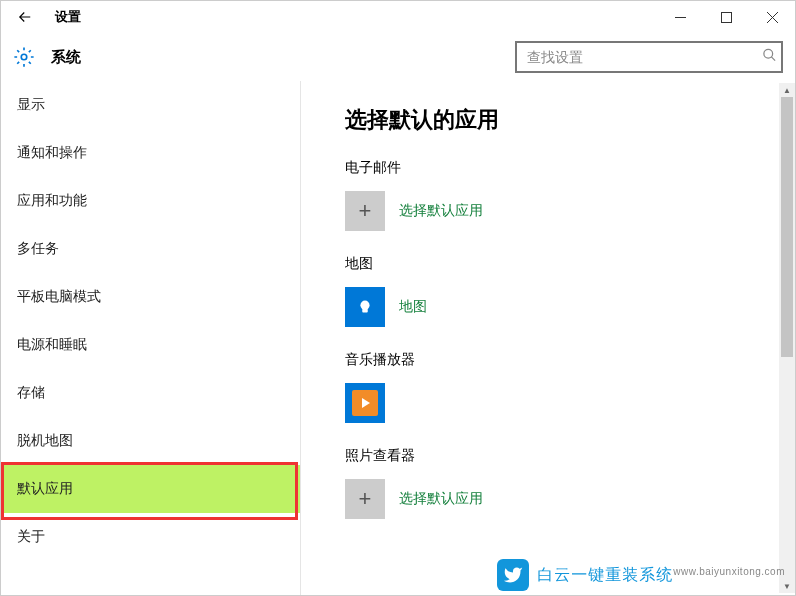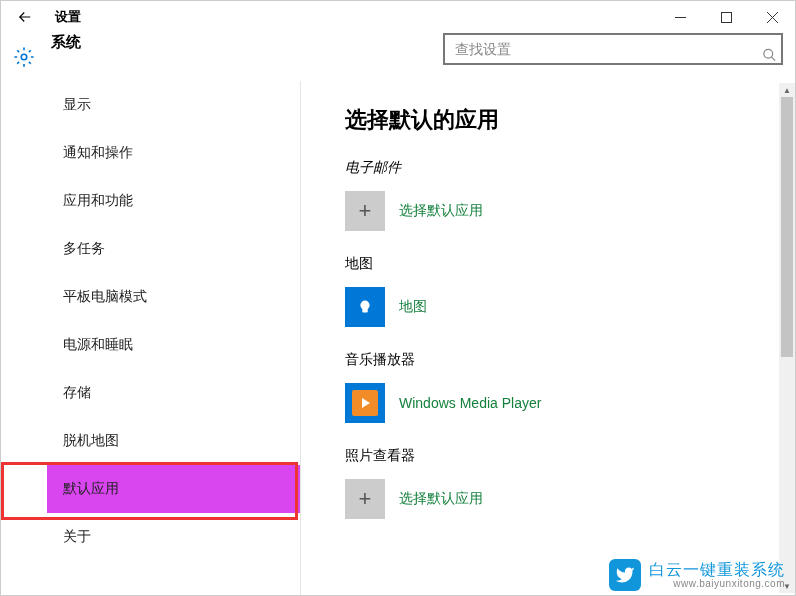--- a/index.html
+++ b/index.html
@@ -42,35 +42,36 @@
       display: flex;
       align-items: center;
       justify-content: center;
       cursor: pointer;
       color: #333;
     }
     .window-btn svg { width: 11px; height: 11px; }
     .header-row {
       height: 48px;
       display: flex;
+      align-items: center;
       padding: 0 12px;
     }
     .gear-icon {
       color: #0078d7;
       margin-right: 16px;
       display: flex;
       align-items: center;
     }
     .header-title {
       font-size: 15px;
       font-weight: 600;
     }
     .search-wrap {
       margin-left: auto;
-      width: 340px;
+      width: 268px;
       position: relative;
     }
     .search-input {
       width: 100%;
       height: 32px;
       border: 2px solid #777;
       padding: 0 36px 0 10px;
       font-size: 14px;
       font-family: inherit;
       outline: none;
@@ -95,24 +96,23 @@
       overflow: hidden;
     }
     .sidebar-item {
       height: 48px;
       display: flex;
       align-items: center;
       padding: 0 16px;
       font-size: 14px;
       cursor: pointer;
       color: #222;
-      margin-left: 46px;
     }
     .sidebar-item.selected {
-      background: #d946ef;
+      background: #bef264;
     }
     .highlight-box {
       position: absolute;
       border: 3px solid #e33;
       pointer-events: none;
       left: 0;
       width: 297px;
       top: 381px;
       height: 58px;
     }
@@ -125,21 +125,21 @@
     .main-heading {
       font-size: 22px;
       font-weight: 700;
       margin-bottom: 24px;
     }
     .category-label {
       font-size: 14px;
       margin-bottom: 14px;
       margin-top: 24px;
     }
-    .category-label:first-of-type { margin-top: 0; font-style: italic; }
+    .category-label:first-of-type { margin-top: 0; }
     .app-row {
       display: flex;
       align-items: center;
       margin-bottom: 24px;
       cursor: pointer;
     }
     .app-tile {
       width: 40px;
       height: 40px;
       display: flex;
@@ -222,21 +222,21 @@
       height: 32px;
       background: #1296db;
       border-radius: 6px;
       display: flex;
       align-items: center;
       justify-content: center;
       color: #fff;
     }
     .wm-text {
       display: flex;
-      flex-direction: column;
+      flex-direction: row;
       line-height: 1.1;
     }
     .wm-line1 { color: #1296db; font-size: 16px; font-weight: 500; letter-spacing: 1px;}
     .wm-line2 { color: #888; font-size: 10px; letter-spacing: 0.5px; text-align: right;}
   </style>
 </head>
 <body>
 
 <div class="titlebar">
   <div class="back-btn">
@@ -336,21 +336,20 @@
           </svg>
       </div>
       <span class="app-label">地图</span>
     </div>
 
     <div class="category-label">音乐播放器</div>
     <div class="app-row">
       <div class="app-tile tile-blue">
         <div class="tile-orange-inner"></div>
       </div>
-      <span class="app-label">Windows Media Player</span>
     </div>
 
     <div class="category-label">照片查看器</div>
     <div class="app-row">
       <div class="app-tile tile-gray">+</div>
       <span class="app-label">选择默认应用</span>
     </div>
 
     <div class="scrollbar-track">
       <div class="scroll-arrow up">▲</div>

